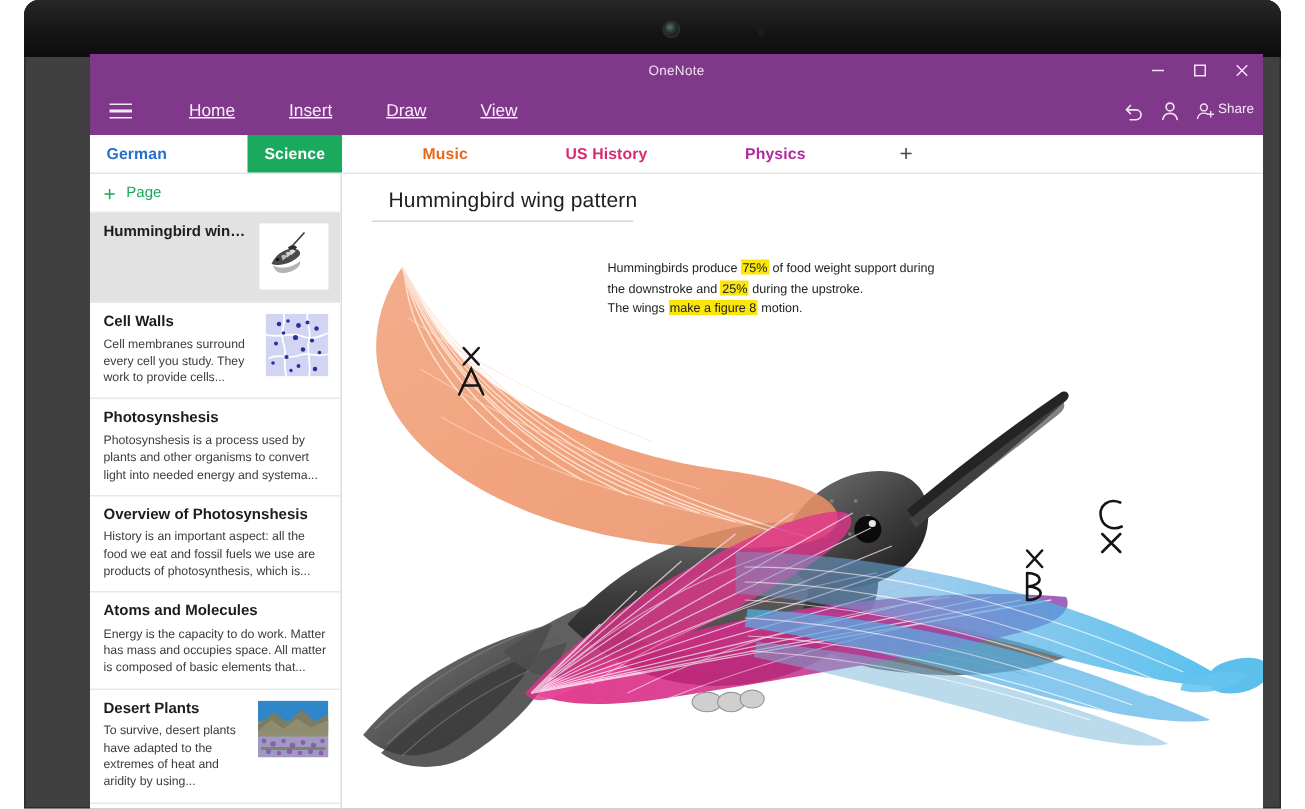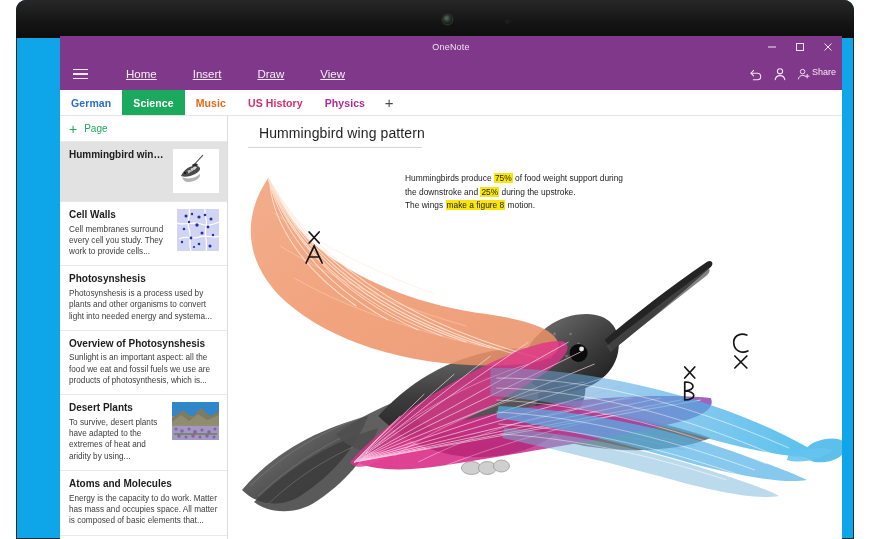--- a/index.html
+++ b/index.html
@@ -10,21 +10,21 @@
     overflow: hidden;
   }
 
   
   #laptop {
     position: absolute; left: 0; top: 0; width: 870px; height: 539px;
     background: #ffffff;
   }
   .bezel {
     position: absolute; left: 16px; top: 0; width: 838px; height: 539px;
-    background: #0ea5e9;
+    background: #404040;
     border-radius: 10px 10px 0 0;
     box-shadow: inset 0 0 0 1px #2b2b2b;
   }
   .bezel-sheen {
     position: absolute; left: 0; top: 0; width: 100%; height: 38px;
     background: linear-gradient(180deg,#272727 0%, #141414 60%, #0d0d0d 100%);
     border-radius: 10px 10px 0 0;
   }
   .camera {
     position: absolute; left: 427px; top: 15px; width: 9px; height: 9px;
@@ -79,20 +79,21 @@
     position: absolute; right: 6px; top: 0; height: 32px;
     display: flex; align-items: center; gap: 10px;
   }
   .ribbon-ico { display: flex; align-items: flex-start; color: #f2e3f4; }
   .share-label { color: #f3e7f5; font-size: 9px; margin-left: 1px; }
 
   
   .sections {
     height: 26px; background: #ffffff; display: flex; align-items: stretch;
     border-bottom: 1px solid #e6e6e6;
+    gap: 43px;
   }
   .section {
     display: flex; align-items: center; padding: 0 11px;
     font-size: 10.5px; font-weight: 600; letter-spacing: .1px;
   }
   .section.active { background: #1aa95d; color: #ffffff !important; }
   .section-add {
     display: flex; align-items: center; justify-content: center;
     width: 26px; color: #4a4a4a; font-size: 15px; font-weight: 300;
   }
@@ -309,21 +310,28 @@
             <div class="page-item" style="min-height:55px">
               <div class="page-text">
                 <div class="page-title">Photosynshesis</div>
                 <div class="page-snip">Photosynshesis is a process used by plants and other organisms to convert light into needed energy and systema...</div>
               </div>
             </div>
 
             <div class="page-item" style="min-height:56px">
               <div class="page-text">
                 <div class="page-title">Overview of Photosynshesis</div>
-                <div class="page-snip">Sunlight is an important aspect: all the food we eat and fossil fuels we use are products of photosynthesis, which is...</div>
+                <div class="page-snip">History is an important aspect: all the food we eat and fossil fuels we use are products of photosynthesis, which is...</div>
+              </div>
+            </div>
+
+            <div class="page-item" style="min-height:56px">
+              <div class="page-text">
+                <div class="page-title">Atoms and Molecules</div>
+                <div class="page-snip">Energy is the capacity to do work. Matter has mass and occupies space. All matter is composed of basic elements that...</div>
               </div>
             </div>
 
             <div class="page-item" style="min-height:55px">
               <div class="page-text">
                 <div class="page-title">Desert Plants</div>
                 <div class="page-snip">To survive, desert plants have adapted to the extremes of heat and aridity by using...</div>
               </div>
               <div class="thumb" style="width:47px;height:38px">
                 <svg viewBox="0 0 47 38">
@@ -344,27 +352,20 @@
                     <circle cx="14" cy="35" r="1.5"></circle>
                       <circle cx="21" cy="34" r="1.8"></circle>
                     <circle cx="28" cy="35" r="1.5"></circle>
                       <circle cx="35" cy="34" r="1.7"></circle>
                     <circle cx="42" cy="35" r="1.6"></circle>
                   </g>
                   <g fill="#6f7a4a" opacity=".7">
                     <rect x="2" y="31" width="43" height="2"></rect>
                   </g>
                 </svg>
-              </div>
-            </div>
-
-            <div class="page-item" style="min-height:56px">
-              <div class="page-text">
-                <div class="page-title">Atoms and Molecules</div>
-                <div class="page-snip">Energy is the capacity to do work. Matter has mass and occupies space. All matter is composed of basic elements that...</div>
               </div>
             </div>
 
             <div class="page-item" style="min-height:52px;padding-top:9px">
               
             </div>
 
           </div>
         </div>
 

